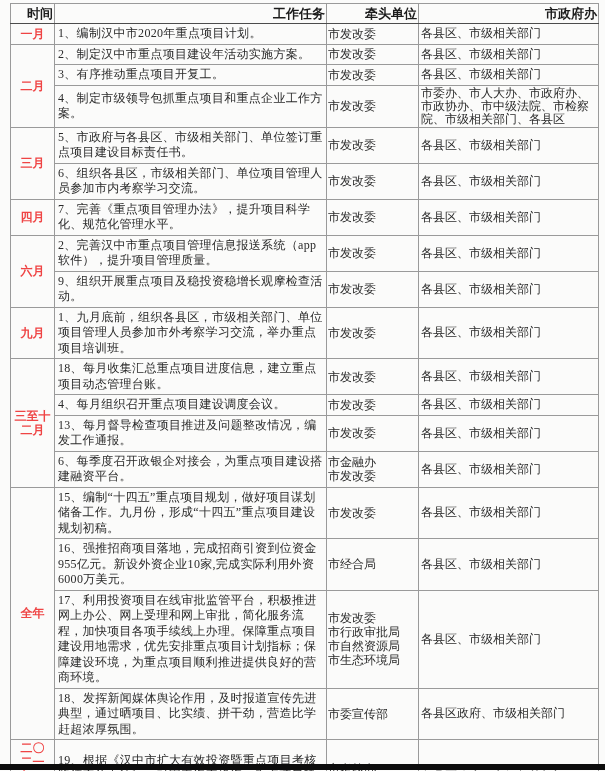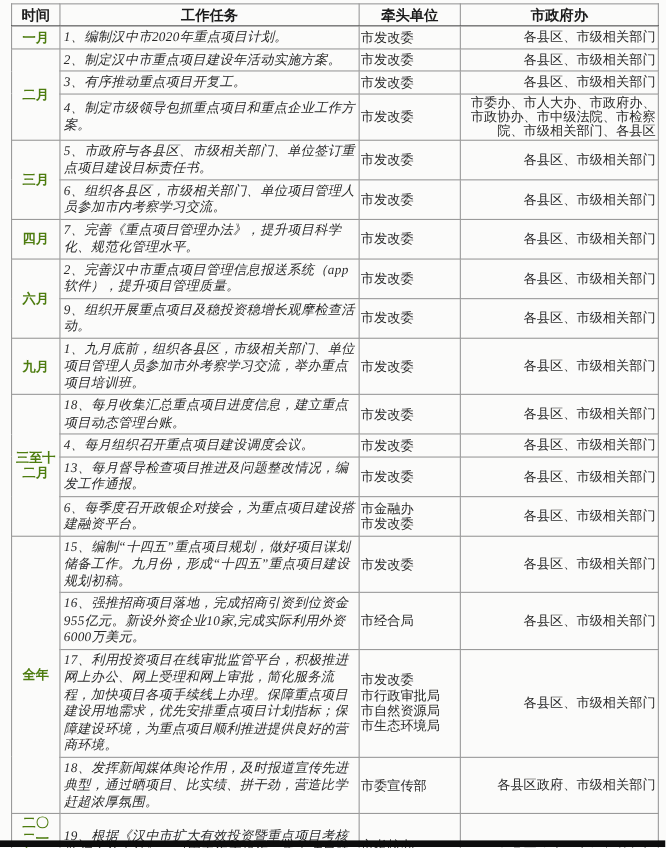--- a/index.html
+++ b/index.html
@@ -27,54 +27,53 @@
   col.c-lead { width: 92px; }
   col.c-resp { width: 180px; }
   th, td {
     border: 1px solid #9a9a9a;
     vertical-align: middle;
   }
   thead th {
     font-size: 13px;
     font-weight: bold;
     color: #1c1c1c;
-    text-align: center;
+    text-align: right;
     padding: 2px 1px;
     line-height: 15px;
     border-bottom: 1.6px solid #4c4c4c;
     margin-top: 47px;
   }
   tr.group-start td {
     border-top: 1.6px solid #555555;
   }
   td {
     font-size: 12px;
   }
   .time-cell {
     text-align: center;
     white-space: pre-line;
     line-height: 14px;
     padding: 1px 0;
     font-weight: bold;
-    color: #4d7c0f;
+    color: #ef4444;
   }
   .task-cell {
     text-align: left;
     padding: 2px 3px;
     line-height: 15.5px;
     letter-spacing: 0.3px;
-    font-style: italic;
   }
   .lead-unit-cell {
     white-space: pre-line;
     line-height: 14px;
     padding: 1px;
   }
   .responsible-unit-cell {
-    text-align: right;
+    text-align: left;
     line-height: 13px;
     padding: 1px 2px;
   }
   .responsible-unit-cell.faded {
     color: #555555;
     opacity: 0.85;
   }
   .bottom-bar {
     position: absolute;
     left: 0;

